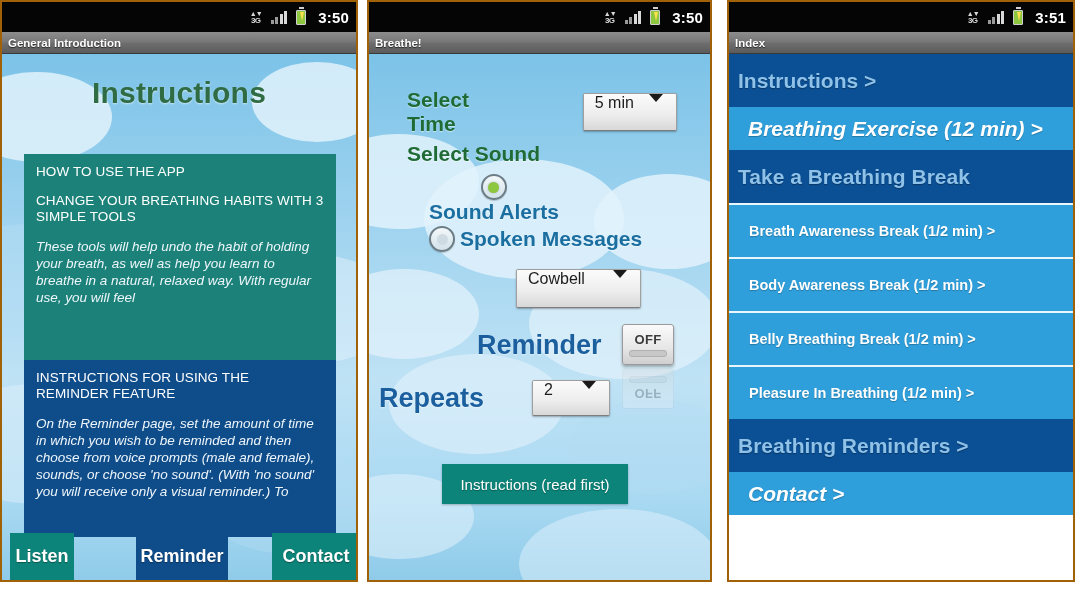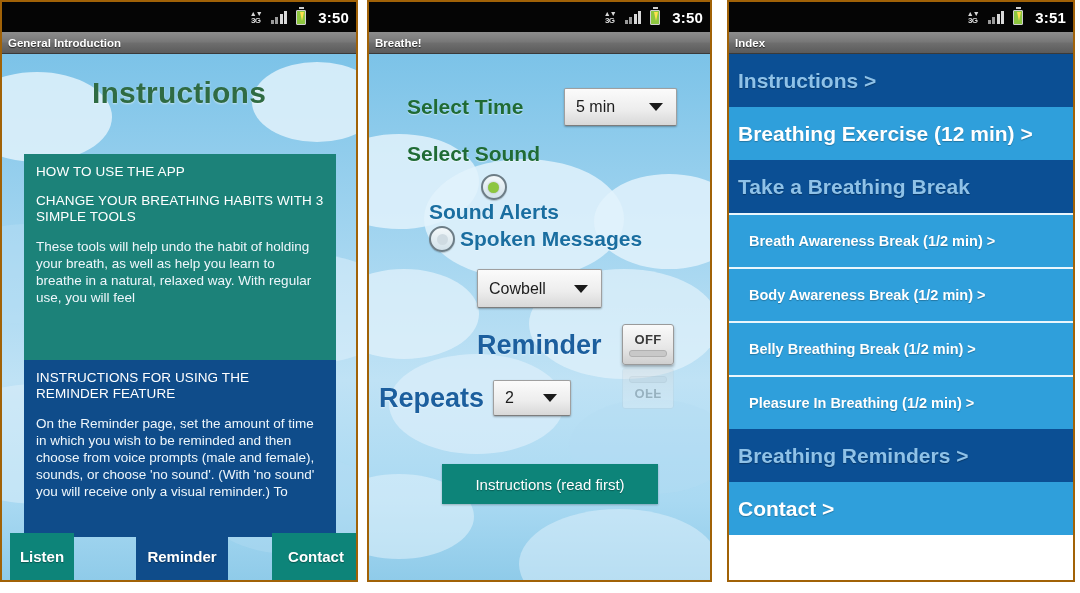--- a/index.html
+++ b/index.html
@@ -41,69 +41,69 @@
   .cloud.d{background:#b5ddf3;}
 
   
   #p1{left:0;width:358px;height:582px;}
   .p1-title{position:absolute;left:0;right:0;top:74px;text-align:center;color:#2f6b43;
             font-size:30px;font-weight:bold;text-shadow:0 1px 2px rgba(255,255,255,.55);letter-spacing:.2px;}
   .card{position:absolute;left:22px;width:312px;box-sizing:border-box;padding:10px 12px 0 12px;overflow:hidden;}
   .card.teal{top:152px;height:220px;background:#1c8279;}
   .card.navy{top:358px;height:177px;background:#0f4c8a;}
   .card .h{color:#fff;font-size:13.5px;line-height:16px;letter-spacing:.1px;}
-  .card .b{color:#eef6fb;font-size:13.5px;line-height:17px;margin-top:13px;}
+  .card .b{color:#eef6fb;font-size:13.5px;line-height:17px;margin-top:13px;font-style:italic;}
   .card .fade{position:absolute;left:0;right:0;bottom:0;height:26px;}
   .card.teal .fade{background:linear-gradient(rgba(28,130,121,0),#1c8279 78%);}
   .card.navy .fade{background:linear-gradient(rgba(15,76,138,0),#0f4c8a 78%);}
   .p1-bottombar{position:absolute;left:0;right:0;bottom:0;height:47px;}
   .p1-btn{position:absolute;top:0;height:47px;display:flex;align-items:center;justify-content:center;
-          color:#fff;font-size:15px;font-weight:bold;text-shadow:0 1px 1px rgba(0,0,0,.35);}
+          color:#fff;font-size:18px;font-weight:bold;text-shadow:0 1px 1px rgba(0,0,0,.35);}
   #b-listen{left:8px;width:64px;background:#0d8479;}
   #b-reminder{left:134px;width:92px;background:#0f4c8a;}
   #b-contact{left:270px;width:88px;background:#0d8479;}
 
   
   #p2{left:367px;width:345px;height:582px;}
   .row{position:absolute;display:flex;align-items:center;gap:40px;}
   .lbl-green{color:#1f6b35;font-size:21px;font-weight:bold;text-shadow:0 1px 1px rgba(255,255,255,.5);}
   .lbl-blue{color:#1a6ea0;font-size:21px;font-weight:bold;text-shadow:0 1px 1px rgba(255,255,255,.45);}
   .lbl-navy{color:#1c5f9e;font-size:27px;font-weight:bold;text-shadow:0 1px 2px rgba(255,255,255,.5);}
-  .spinner{display:inline-flex;align-items:center;justify-content:space-between;
+  .spinner{display:inline-flex;justify-content:space-between;
            background:linear-gradient(#fbfbfb,#ededed 58%,#d8d8d8);
            border:1px solid #9f9f9f;border-bottom-color:#7d7d7d;border-radius:2px;
-           box-shadow:0 1px 2px rgba(0,0,0,.3);box-sizing:border-box;}
+           box-shadow:0 1px 2px rgba(0,0,0,.3);box-sizing:border-box;margin-left:39px;}
   .spinner .txt{color:#1c1c1c;font-size:16px;padding-left:11px;}
   .spinner .caret{width:0;height:0;border-left:7px solid transparent;border-right:7px solid transparent;
                   border-top:8px solid #1a1a1a;margin-right:13px;margin-left:12px;}
   .radio{width:26px;height:26px;border-radius:50%;
          background:linear-gradient(#f3f8fa,#d3e2ea);border:2px solid #6d7d86;box-sizing:border-box;
          display:flex;align-items:center;justify-content:center;box-shadow:0 1px 1px rgba(0,0,0,.18);}
   .radio .dot{width:11px;height:11px;border-radius:50%;}
   .radio.on .dot{background:#8dc63f;box-shadow:0 0 2px rgba(0,0,0,.25);}
   .radio.off .dot{background:#cfdbe2;}
   .toggle{width:52px;height:41px;background:linear-gradient(#fafafa,#e6e6e6 60%,#cfcfcf);
           border:1px solid #9a9a9a;border-radius:3px;box-shadow:0 2px 3px rgba(0,0,0,.3);
           display:flex;flex-direction:column;align-items:center;justify-content:center;box-sizing:border-box;}
   .toggle .t{font-size:13px;font-weight:bold;color:#3b3b3b;margin-bottom:3px;letter-spacing:.3px;}
   .toggle .bar{width:38px;height:7px;border-radius:3px;background:#c8c8c8;border:1px solid #b0b0b0;box-sizing:border-box;}
   .toggle.ghost{opacity:.28;box-shadow:none;border-color:#b9ccd6;transform:scaleY(-1);}
   .btn-wide{position:absolute;display:flex;align-items:center;justify-content:center;color:#fff;
             font-size:15px;box-shadow:0 1px 2px rgba(0,0,0,.25);text-shadow:0 1px 1px rgba(0,0,0,.3);}
   #b-break{left:73px;top:398px;width:186px;height:40px;background:#0f4c8a;}
-  #b-instr{left:73px;top:462px;width:216px;height:40px;background:#0d8479;}
+  #b-instr{left:73px;top:462px;width:186px;height:40px;background:#0d8479;}
 
   
   #p3{left:727px;width:348px;height:582px;}
   .idx{position:absolute;left:0;right:0;top:52px;background:#fff;}
   .idx-row{display:flex;align-items:center;box-sizing:border-box;}
   .idx-row .t{color:#fff;font-weight:bold;text-shadow:0 1px 1px rgba(0,0,0,.25);}
   .idx-row.head{background:#0b4f94;height:53px;padding-left:9px;}
   .idx-row.head .t{color:#8fc2e8;font-size:21px;text-shadow:0 1px 1px rgba(0,0,0,.3);}
-  .idx-row.major{background:#2f9fdb;height:53px;padding-left:9px;}
+  .idx-row.major{background:#2f9fdb;height:43px;padding-left:19px;font-style:italic;}
   .idx-row.major .t{font-size:21px;}
   .idx-row.sub{background:#2f9fdb;height:54px;padding-left:20px;border-top:2px solid #eaf6fd;}
   .idx-row.sub .t{font-size:14.5px;}
 </style>
 </head>
 <body>
 
 <div class="stage">
 
   <div class="phone" id="p1">

